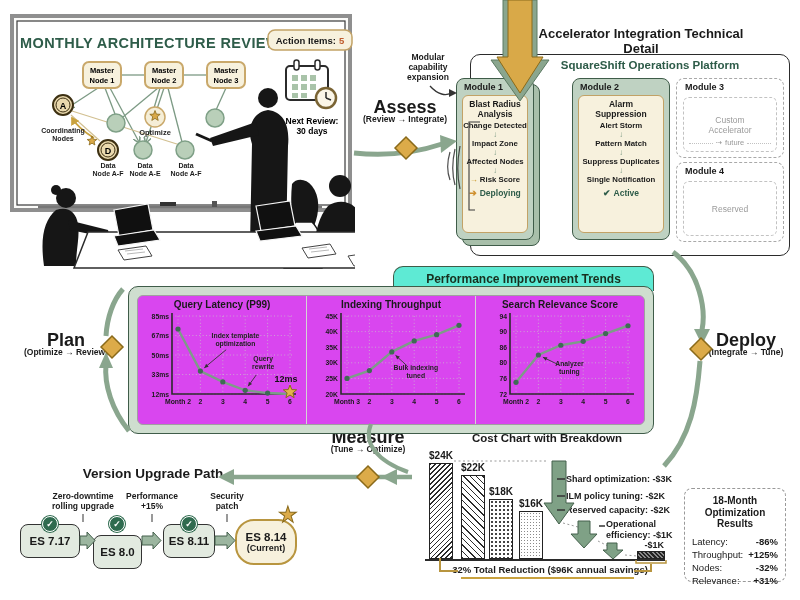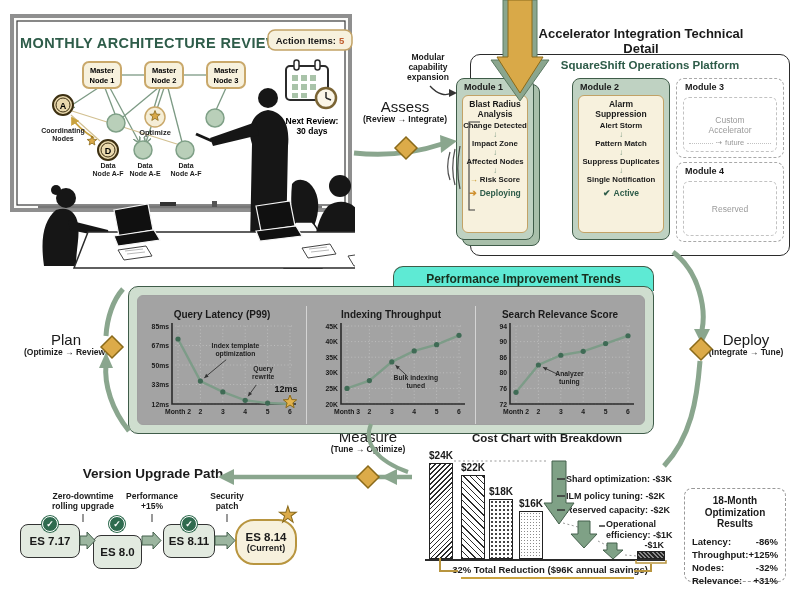--- a/index.html
+++ b/index.html
@@ -1,21 +1,21 @@
 <!DOCTYPE html>
 <html><head>
 <meta charset="utf-8">
 <style>
   html,body{margin:0;padding:0;background:#fff;width:800px;height:600px;overflow:hidden;
     font-family:"Liberation Sans",sans-serif;color:#1a1a1a;}
   #stage{position:relative;width:800px;height:600px;background:#fff;}
   .abs{position:absolute;}
   .ctr{text-align:center;}
   
-  .phase-name{font-size:15px;font-weight:normal;line-height:14px;}
+  .phase-name{font-size:18px;font-weight:bold;line-height:14px;}
   .phase-trans{font-size:8.5px;font-weight:600;line-height:10px;}
   
   .accel-title{font-size:13px;font-weight:bold;}
   .platform{border:1.5px solid #2b2b2b;border-radius:10px;background:#fff;}
   .platform-title{font-size:11.5px;font-weight:bold;color:#2e5c49;}
   .module{background:#bfd2c2;border:1.5px solid #3f5c49;border-radius:8px;}
   .module-back{background:#a8bfaa;border:1.5px solid #3f5c49;border-radius:8px;}
   .mod-header{font-size:9px;font-weight:bold;padding:3px 0 0 7px;}
   .mod-card{position:absolute;left:5px;top:16px;right:5px;bottom:6px;background:#f7f1dd;
     border:1.5px solid #c2a266;border-radius:6px;display:flex;flex-direction:column;
@@ -33,22 +33,22 @@
     border-radius:6px;display:flex;flex-direction:column;align-items:center;justify-content:center;
     color:#9a9a9a;font-size:8.5px;line-height:10px;}
   .future-row{position:absolute;left:5px;right:5px;bottom:3px;display:flex;align-items:center;gap:3px;
     color:#9a9a9a;font-size:7.5px;}
   .future-row::before,.future-row::after{content:"";flex:1;border-top:1.5px dotted #c2c2c2;}
   
   .trends-tab{background:#5eead4;border:1.5px solid #3f5c49;border-bottom:none;border-radius:10px 10px 0 0;
     display:flex;align-items:center;justify-content:center;}
   .trends-tab-title{font-size:12px;font-weight:bold;color:#17301f;}
   .trends-body{background:#cfdecf;border:1.5px solid #3f5c49;border-radius:10px;}
-  .charts-card{position:absolute;left:8px;top:8px;right:8px;bottom:8px;background:#a3a3a3;
-    border:1px solid #a0a0a0;border-radius:6px;display:flex;align-items:flex-end;}
+  .charts-card{position:absolute;left:8px;top:8px;right:8px;bottom:8px;background:#d946ef;
+    border:1px solid #a0a0a0;border-radius:6px;display:flex;}
   .chart-slot{flex:1;display:flex;flex-direction:column;align-items:center;padding-top:3px;}
   .chart-slot + .chart-slot{border-left:1px solid #d4d4d4;}
   .chart-title{font-size:10px;font-weight:bold;}
   
   .cost-title{font-size:11.5px;font-weight:bold;}
   .bars{border-bottom:2px solid #2b2b2b;}
   .bar-wrap{position:absolute;bottom:0;width:26px;display:flex;flex-direction:column;align-items:center;}
   .bar-label{font-size:10px;font-weight:bold;margin-bottom:2px;}
   .bar{width:24px;border:1.2px solid #222;box-sizing:border-box;background-color:#fff;}
   .hatch1{background-image:repeating-linear-gradient(135deg,#2b2b2b 0 1px,#fff 1px 3.5px);}
@@ -56,21 +56,21 @@
   .dots1{background-image:radial-gradient(#444 0.9px,transparent 1px);background-size:4px 4px;}
   .dots2{background-image:radial-gradient(#8a8a8a 0.8px,transparent 0.9px);background-size:3px 3px;}
   .tinybar{position:absolute;height:6px;width:26px;border:1px solid #222;
     background-image:repeating-linear-gradient(45deg,#222 0 1.5px,#888 1.5px 3px);}
   .bk{font-size:9px;font-weight:bold;line-height:11px;}
   .total-note{font-size:9.5px;font-weight:bold;}
   
   .results{border:1.5px dashed #999;border-radius:8px;background:#fff;padding:6px 7px;box-sizing:border-box;}
   .results-title{font-size:10px;font-weight:bold;text-align:center;line-height:11.5px;}
   .res-row{display:flex;justify-content:space-between;font-size:9.5px;line-height:13px;}
-  .res-row .lbl{font-weight:700;text-align:right;}
+  .res-row .lbl{font-weight:400;text-align:right;}
   .res-row .val{font-weight:800;}
   
   .vup-title{font-size:13.5px;font-weight:bold;}
   .milestone{font-size:8.5px;font-weight:600;line-height:9.5px;text-align:center;}
   .es-box{background:#e2eae0;border:1.8px solid #333;border-radius:8px;display:flex;
     flex-direction:column;align-items:center;justify-content:center;font-size:11.5px;font-weight:bold;}
   .es-current{background:#f7f1dd;border:2.5px solid #b8953f;border-radius:19px;}
   .es-sub{font-size:9px;font-weight:bold;line-height:10px;}
   .check-circle{position:absolute;width:14px;height:14px;border-radius:50%;background:#2f6b4f;
     border:1.5px solid #fff;box-shadow:0 0 0 1px #2f6b4f;color:#fff;font-size:9px;line-height:14px;

